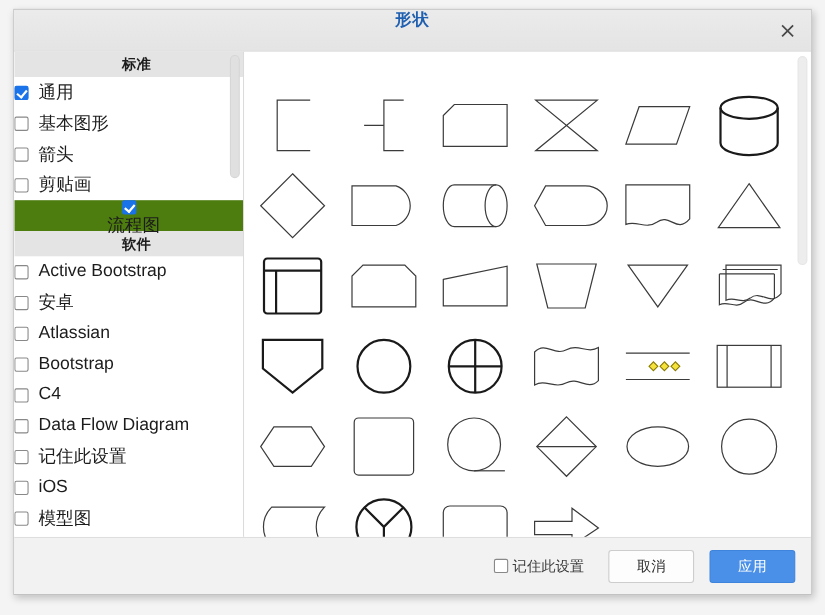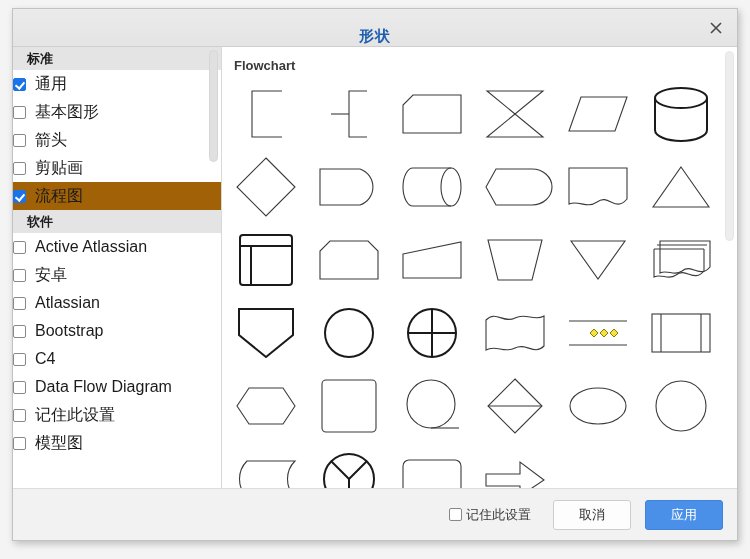--- a/index.html
+++ b/index.html
@@ -35,21 +35,21 @@
   }
 
   
   .titlebar {
     position: relative;
     height: 37px;
     flex: 0 0 37px;
     background: linear-gradient(to bottom, #ebebeb 0%, #e4e4e4 100%);
     border-bottom: 1px solid #cfcfcf;
     display: flex;
-    align-items: flex-end;
+    align-items: flex-start;
     justify-content: center;
   }
   .titlebar-title {
     font-size: 15px;
     font-weight: bold;
     color: #1f5fb0;
     letter-spacing: 1px;
   }
   .close-btn {
     position: absolute;
@@ -63,20 +63,21 @@
     cursor: pointer;
   }
   .close-btn svg { display: block; }
 
   
   .dialog-body {
     flex: 1 1 auto;
     display: flex;
     min-height: 0;
     background: #ffffff;
+    text-align: center;
   }
 
   
   .sidebar {
     position: relative;
     flex: 0 0 208px;
     width: 208px;
     border-right: 1px solid #d8d8d8;
     background: #ffffff;
     overflow: hidden;
@@ -99,21 +100,21 @@
   }
   .cat-row {
     height: 28px;
     display: flex;
     align-items: center;
     font-size: 16px;
     color: #1c1c1c;
     cursor: default;
     box-sizing: border-box;
   }
-  .cat-row.selected { background: #a16207; }
+  .cat-row.selected { background: #4d7c0f; flex-direction: column; }
   .cat-row .label { margin-left: 9px; white-space: nowrap; }
 
   .cb {
     width: 13px;
     height: 13px;
     flex: 0 0 13px;
     border: 1px solid #888;
     border-radius: 2px;
     background: #fff;
     box-sizing: border-box;
@@ -292,21 +293,21 @@
               <span class="cb"></span>
               <span class="label">剪贴画</span>
             </div>
             <div class="cat-row selected">
               <span class="cb checked"></span>
               <span class="label">流程图</span>
             </div>
             <div class="group-header">软件</div>
             <div class="cat-row">
               <span class="cb"></span>
-              <span class="label">Active Atlassian</span>
+              <span class="label">Active Bootstrap</span>
             </div>
             <div class="cat-row">
               <span class="cb"></span>
               <span class="label">安卓</span>
             </div>
             <div class="cat-row">
               <span class="cb"></span>
               <span class="label">Atlassian</span>
             </div>
             <div class="cat-row">
@@ -317,33 +318,36 @@
               <span class="cb"></span>
               <span class="label">C4</span>
             </div>
             <div class="cat-row">
               <span class="cb"></span>
               <span class="label">Data Flow Diagram</span>
             </div>
             <div class="cat-row">
               <span class="cb"></span>
               <span class="label">记住此设置</span>
+            </div>
+            <div class="cat-row">
+              <span class="cb"></span>
+              <span class="label">iOS</span>
             </div>
             <div class="cat-row">
               <span class="cb"></span>
               <span class="label">模型图</span>
             </div>
           </div>
         <div class="sb-track">
           <div class="sb-thumb" id="sb-thumb" style="top: 3px; height: 112px;"></div>
         </div>
       </div>
 
       <div class="main">
-        <div class="section-title">Flowchart</div>
         <div class="shape-grid" id="shape-grid">
             <div class="shape-cell">
               <svg width="40" height="50" viewBox="0 0 40 50">
                 <path d="M36,2 L6,2 L6,48 L36,48" stroke="#3b3b3b" fill="none" stroke-width="1.1"></path>
               </svg>
             </div>
             <div class="shape-cell">
               <svg width="44" height="50" viewBox="0 0 44 50">
                 <path d="M40,2 L22,2 L22,48 L40,48" stroke="#3b3b3b" fill="none" stroke-width="1.1"></path>
                 <path d="M22,25 L4,25" stroke="#3b3b3b" fill="none" stroke-width="1.1"></path>

